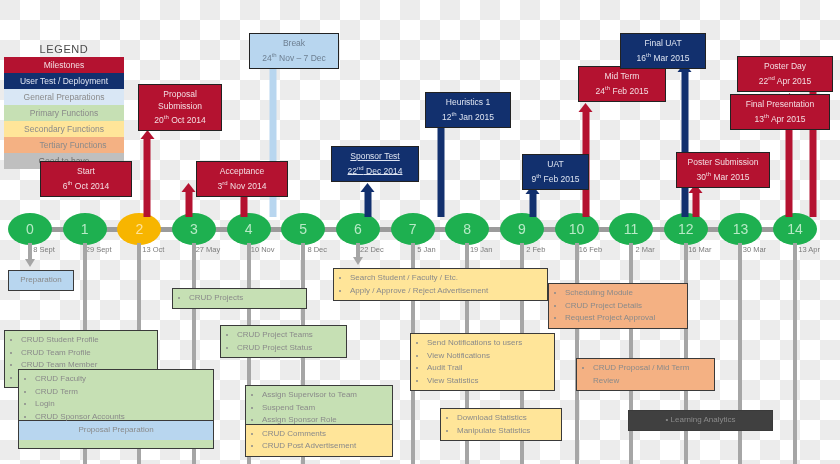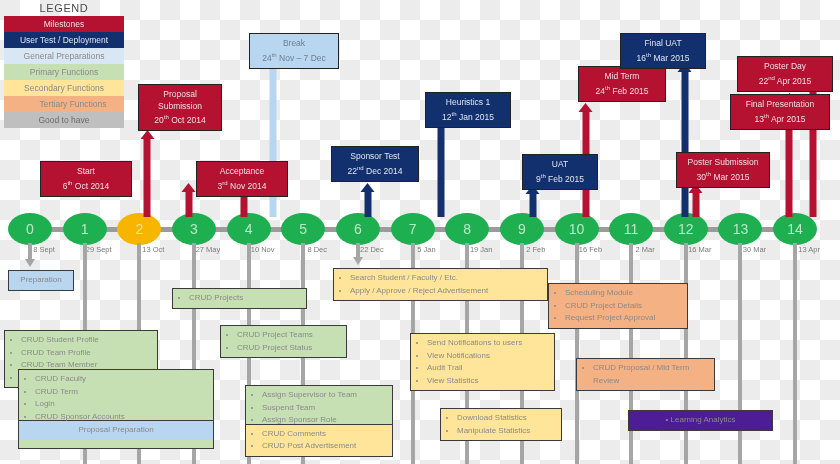--- a/index.html
+++ b/index.html
@@ -9,20 +9,21 @@
     background:
       repeating-conic-gradient(#ffffff 0% 25%, #ececec 0% 50%) 0 0 / 40px 40px;
   }
   .lyr{position:absolute;}
 
   
   #legend{left:4px;top:2px;width:120px;}
   #legend .ltitle{
     font-size:11px;color:#4a4a4a;text-align:center;letter-spacing:.6px;
     padding-bottom:2px;
+    margin-top:41px;
   }
   #legend .lrow{
     height:16px;line-height:16px;text-align:center;font-size:8.5px;
     color:#ffffff;border:0;box-sizing:border-box;
   }
   #legend .lrow.dark{color:#5d5d5d;}
 
   
   #axis{position:absolute;left:30px;top:227px;height:5px;background:#9b9b9b;}
   .node{
@@ -72,21 +73,21 @@
     position:absolute;box-sizing:border-box;border:1.2px solid #3a3a3a;
     font-size:8px;line-height:12.5px;color:#8a8a8a;padding:3px 4px 3px 4px;
   }
   .task ul{margin:0;padding:0 0 0 12px;list-style:disc;}
   .task li{margin:0;}
   .task li::marker{color:#8a8a8a;font-size:8px;}
   .task .plainline{text-align:center;}
   .grn{background:#c6e0b4;}
   .yel{background:#ffe599;}
   .org{background:#f4b183;}
-  .gry{background:#4c1d95;}
+  .gry{background:#404040;}
   .blu{background:#b8d6ef;}
   .seg{margin:-3px -4px 0 -4px;padding:3px 4px;border-top:1.2px solid #3a3a3a;}
 </style>
 </head>
 <body>
 
 <div class="lyr" id="legend">
   <div class="ltitle">LEGEND</div>
   <div class="lrow" style="background: rgb(180, 18, 48); color: rgb(243, 221, 226);">Milestones</div>
   <div class="lrow" style="background: rgb(18, 48, 110); color: rgb(223, 229, 242);">User Test / Deployment</div>
@@ -198,29 +199,29 @@
       <div>20<sup>th</sup> Oct 2014</div>
     </div>
     <div class="card red" style="left: 196px; top: 161px; width: 92px;">
       <div>Acceptance</div>
       <div>3<sup>rd</sup> Nov 2014</div>
     </div>
     <div class="card sky" style="left: 249px; top: 33px; width: 90px;">
       <div>Break</div>
       <div>24<sup>th</sup> Nov – 7 Dec</div>
     </div>
-    <div class="card navy" style="left: 331px; top: 146px; width: 88px;">
+    <div class="card navy" style="left: 331px; top: 146px; width: 88px; text-decoration: underline;">
       <div>Sponsor Test</div>
       <div>22<sup>nd</sup> Dec 2014</div>
     </div>
     <div class="card navy" style="left: 425px; top: 92px; width: 86px;">
       <div>Heuristics 1</div>
       <div>12<sup>th</sup> Jan 2015</div>
     </div>
-    <div class="card navy" style="left: 522px; top: 154px; width: 76px;">
+    <div class="card navy" style="left: 522px; top: 154px; width: 67px;">
       <div>UAT</div>
       <div>9<sup>th</sup> Feb 2015</div>
     </div>
     <div class="card red" style="left: 578px; top: 66px; width: 88px;">
       <div>Mid Term</div>
       <div>24<sup>th</sup> Feb 2015</div>
     </div>
     <div class="card navy" style="left: 620px; top: 33px; width: 86px;">
       <div>Final UAT</div>
       <div>16<sup>th</sup> Mar 2015</div>

